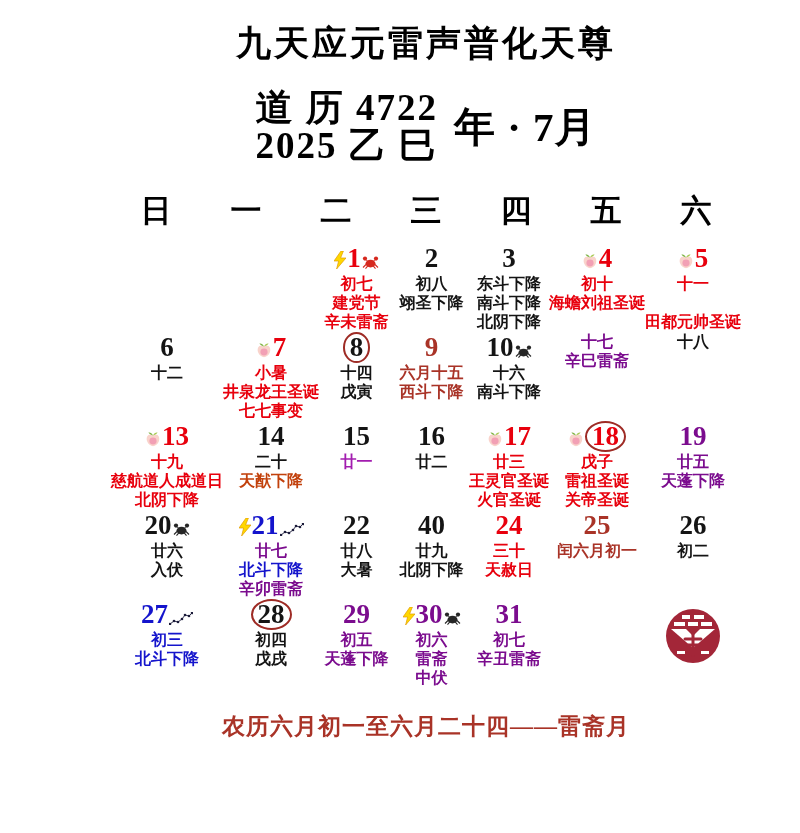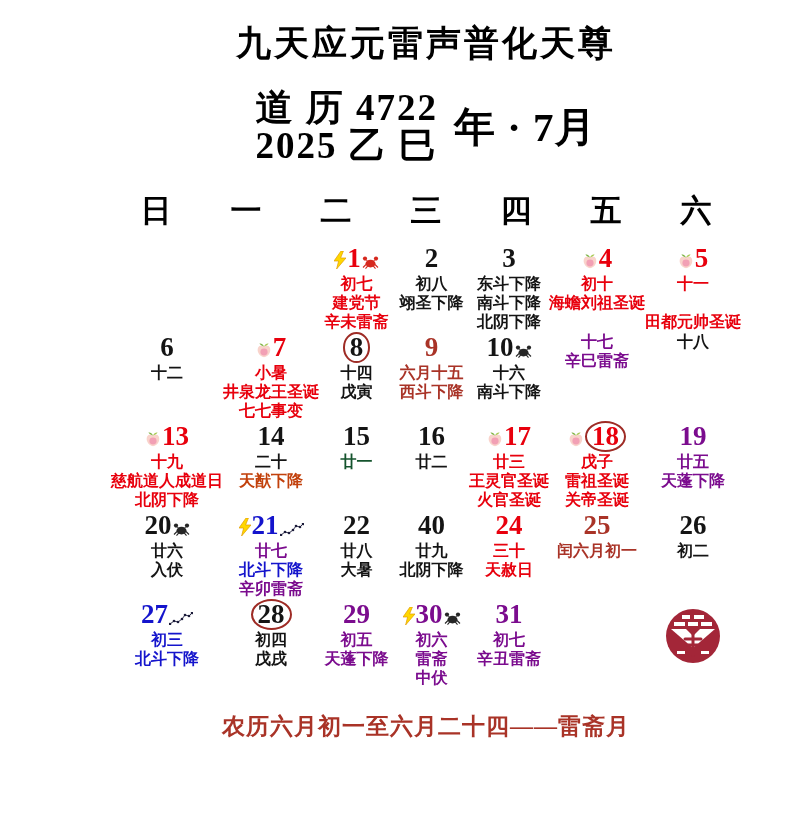--- a/index.html
+++ b/index.html
@@ -150,21 +150,21 @@
         <div class="small" style="color: rgb(232, 0, 13);">慈航道人成道日</div>
         <div class="small" style="color: rgb(232, 0, 13);">北阴下降</div>
       </div>
       <div class="cell">
         <div class="numline"><span class="daynum" style="color: rgb(20, 20, 20);">14</span></div>
         <div class="small" style="color: rgb(20, 20, 20);">二十</div>
         <div class="small" style="color: #c2410c;">天猷下降</div>
       </div>
       <div class="cell">
         <div class="numline"><span class="daynum" style="color: rgb(20, 20, 20);">15</span></div>
-        <div class="small" style="color: #14532d;">廿一</div>
+        <div class="small" style="color: #a21caf;">廿一</div>
       </div>
       <div class="cell">
         <div class="numline"><span class="daynum" style="color: rgb(20, 20, 20);">16</span></div>
         <div class="small" style="color: rgb(20, 20, 20);">廿二</div>
       </div>
       <div class="cell">
         <div class="numline"><span class="icon pre"><svg width="16" height="16" viewBox="0 0 16 16">
               <path d="M8 4.2 C3.2 1.8 0.8 6 2 10 C3 13.2 6 15.2 8 15.2 C10 15.2 13 13.2 14 10 C15.2 6 12.8 1.8 8 4.2 Z" fill="#F9D3CB"></path>
               <ellipse cx="8" cy="10" rx="3.6" ry="3.4" fill="#F2A0B5"></ellipse>
               <path d="M8 4.4 C7 2.2 5 1 3.4 1.6 C4.8 3.6 6.4 4.3 8 4.4 Z" fill="#7CB342"></path>

